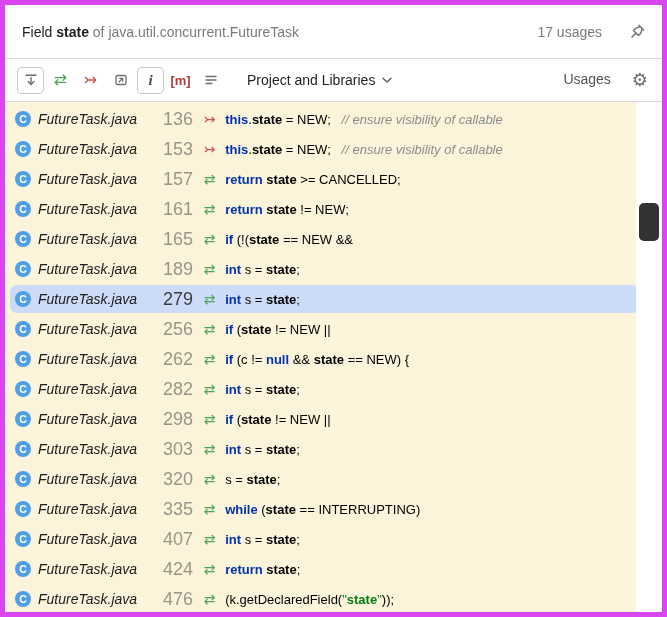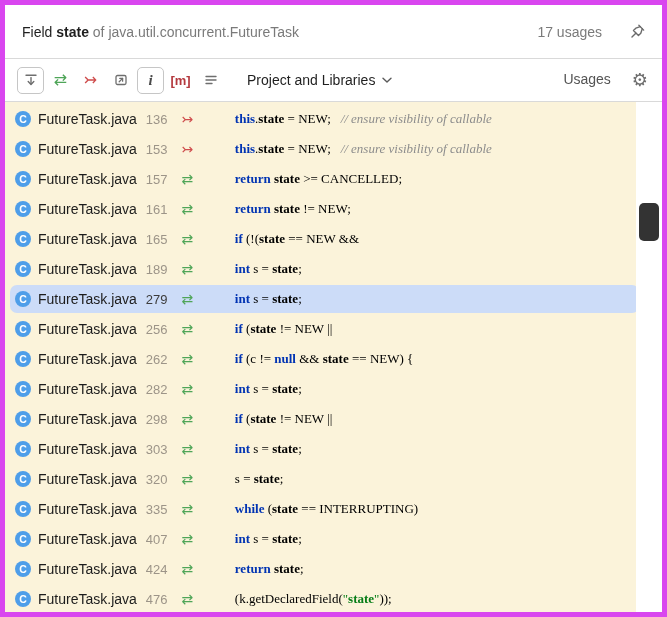--- a/index.html
+++ b/index.html
@@ -92,29 +92,29 @@
     position: absolute; left: 5px; right: 5px; top: 1px; bottom: 1px;
     background: #ccdcf8; border-radius: 7px; z-index: 0;
   }
   .cicon {
     width: 16px; height: 16px; flex: 0 0 16px;
     border-radius: 50%; background: #4e9ee9;
     color: #ffffff; font-size: 10.5px; font-weight: bold;
     display: flex; align-items: center; justify-content: center;
     margin-right: 7px;
   }
-  .file { font-size: 14px; color: #1c1c1c; margin-right: 9px; }
-  .lnum { font-size: 13px; color: #9c9488; min-width: 25px; margin-right: 8px; }
+  .file { font-size: 14px; color: #1c1c1c; margin-right: 26px; font-style: italic; }
+  .lnum { font-size: 18px; color: #9c9488; min-width: 25px; margin-right: 8px; }
   .row.selected .lnum { color: #3c3c3c; }
   .aicon { font-size: 14px; width: 17px; text-align: center; margin-right: 7px; line-height: 1; }
   .aicon.read  { color: #4fa558; }
   .aicon.write { color: #cf4d4d; }
   .code {
-    font-family: Liberation Serif, serif;
-    font-size: 13px; color: #000000; white-space: pre; margin-left: 32px;
+    font-family: Liberation Sans, sans-serif;
+    font-size: 13px; color: #000000; white-space: pre;
   }
   .seg-kw { color: #0033b3; font-weight: bold; }
   .seg-f  { color: #000000; font-weight: bold; }
   .seg-c  { color: #8c8c8c; font-style: italic; }
   .seg-s  { color: #067d17; }
   .seg-sb { color: #067d17; font-weight: bold; }
 </style>
 </head>
 <body>
 

